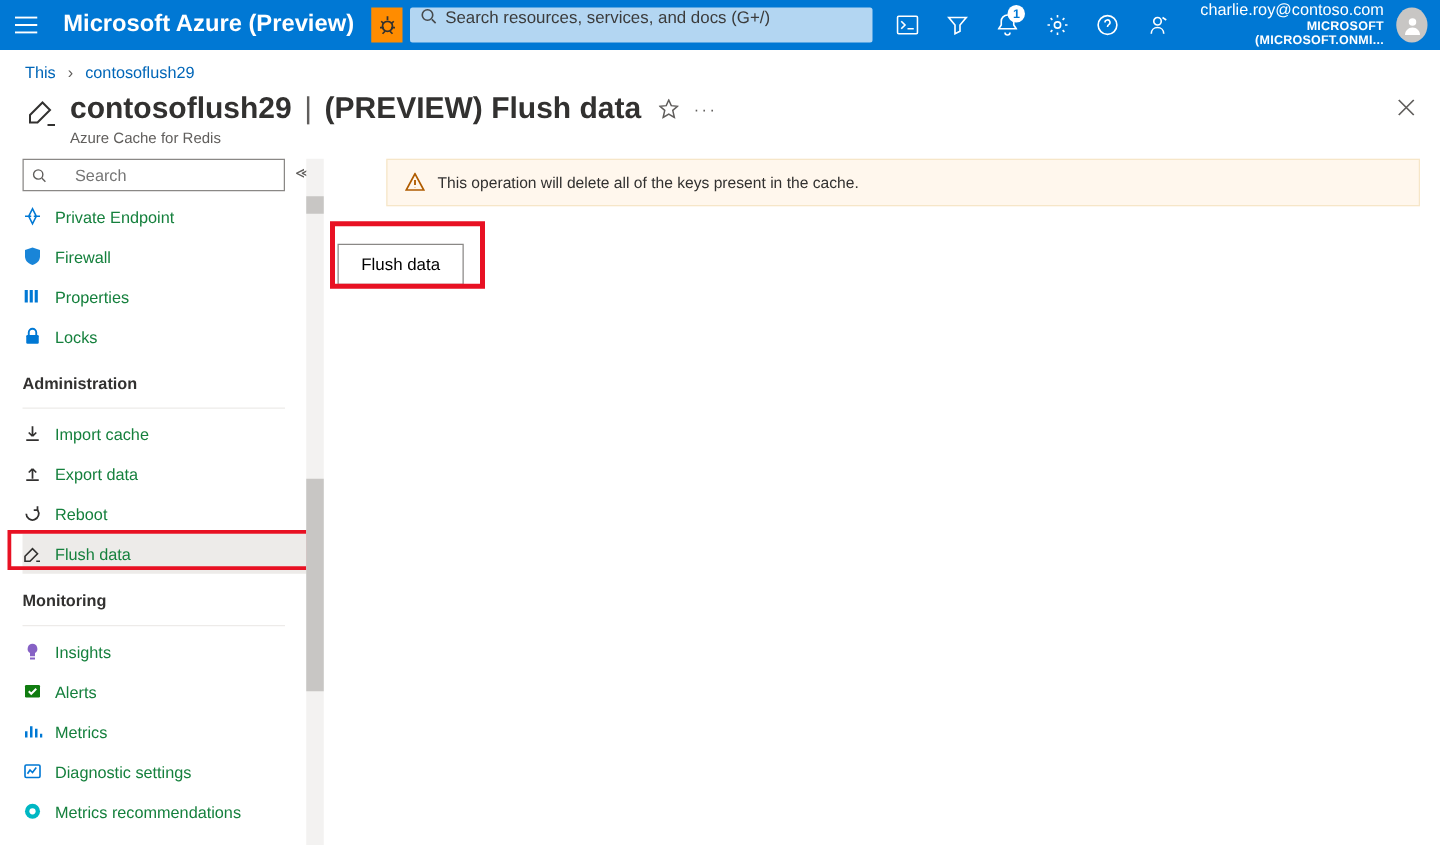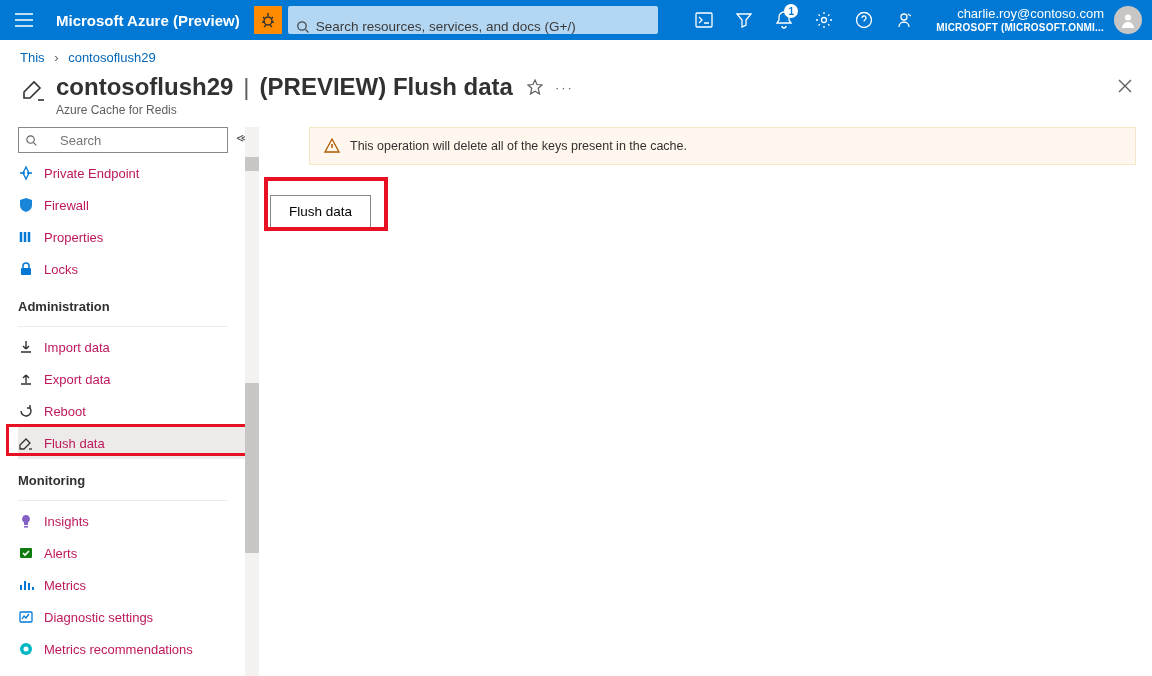--- a/index.html
+++ b/index.html
@@ -1,23 +1,23 @@
 <!DOCTYPE html>
 <html><head>
 <meta charset="utf-8">
 <style>
   * { box-sizing: border-box; margin: 0; padding: 0; }
   body { font-family: "Segoe UI", -apple-system, sans-serif; font-size: 13px; color: #323130; background: #fff; width: 1152px; height: 676px; overflow: hidden; }
 
   
   .topbar { height: 40px; background: #0078d4; display: flex; align-items: center; color: #fff; }
   .hamburger { width: 48px; height: 40px; display: flex; align-items: center; justify-content: center; cursor: pointer; }
-  .brand { font-weight: 600; font-size: 15px; padding: 0 14px 0 8px; white-space: nowrap; }
+  .brand { font-weight: 600; font-size: 19px; padding: 0 14px 0 8px; white-space: nowrap; }
   .preview-badge { width: 28px; height: 28px; background: #ff8c00; display: flex; align-items: center; justify-content: center; margin-right: 6px; }
-  .searchbox { flex: 0 0 370px; height: 28px; background: #b3d6f2; border-radius: 2px; display: flex; align-items: flex-end; padding: 0 8px; color: #3b3b3b; margin-right: 8px; }
+  .searchbox { flex: 0 0 370px; height: 28px; background: #b3d6f2; border-radius: 2px; display: flex; align-items: flex-start; padding: 0 8px; color: #3b3b3b; margin-right: 8px; }
   .searchbox .sicon { margin-right: 6px; opacity: .9; }
   .searchbox input { border: none; background: transparent; outline: none; font-size: 13.5px; width: 100%; color: #3b3b3b; }
   .searchbox input::placeholder { color: #3b3b3b; }
   .topbar-spacer { flex: 1; }
   .topicons { display: flex; align-items: center; }
   .topicon { width: 40px; height: 40px; display: flex; align-items: center; justify-content: center; cursor: pointer; position: relative; }
   .badge { position: absolute; top: 4px; right: 6px; background: #fff; color: #0078d4; font-size: 10px; font-weight: 700; border-radius: 8px; min-width: 14px; height: 14px; display: flex; align-items: center; justify-content: center; padding: 0 3px; }
   .userblock { text-align: right; padding: 0 4px 0 12px; line-height: 1.15; }
   .userblock .em { font-size: 13px; }
   .userblock .dir { font-size: 10px; font-weight: 700; letter-spacing: .2px; }
@@ -42,21 +42,21 @@
   
   .body { display: flex; height: calc(676px - 40px - 30px - 52px); }
   .sidebar { width: 246px; border-right: none; position: relative; padding-left: 18px; }
   .side-search { display:flex; align-items:center; border:1px solid #8a8886; height:26px; width:210px; padding:0 6px; margin-bottom:4px;gap:18px; }
   .side-search input { border:none; outline:none; font-size:13px; width:100%; }
   .collapse-chev { position:absolute; left: 236px; top: 4px; color:#605e5c; cursor:pointer; font-size:12px; }
   .sb-group-h { font-weight:600; font-size:13px; color:#323130; margin: 14px 0 4px; border-bottom:1px solid #edebe9; padding-bottom:12px; width:210px; }
   .sb-item { display:flex; align-items:center; height:32px; width:228px; cursor:pointer; gap:10px; padding-left:0; }
   .sb-item.selected { background:#edebe9; }
   .sb-item .ic { width:16px; height:16px; display:flex; align-items:center; justify-content:center; flex:none; }
-  .sb-item .lbl { font-size:13px; color:#be185d; }
+  .sb-item .lbl { font-size:13px; color:#15803d; }
   .redbox-sb { position:absolute; left:6px; top:297px; width:242px; height:32px; border:3px solid #e81123; pointer-events:none; }
 
   .track { position:absolute; left:245px; top:0; width:14px; height:100%; background:#f3f2f1; }
   .thumb { position:absolute; left:0; width:14px; background:#c8c6c4; }
 
   .content { flex:1; padding: 0 0 0 24px; position:relative; }
   .warnbar { background:#fff7ed; border:1px solid #f6e6c8; display:flex; align-items:center; gap:10px; padding:10px 14px; margin-right:16px; margin-top: 0; margin-left: 39px; }
   .warnbar .wic { color:#b05c00; }
   .warnbar .wtxt { font-size:12.5px; color:#323130; }
   .flushbtn { margin-top: 30px; border:1px solid #8a8886; background:#fff; padding: 8px 18px; font-size:13.5px; cursor:pointer; }
@@ -223,21 +223,21 @@
       <span class="lbl">Locks</span>
     </div>
 
     <div class="sb-group-h">Administration</div>
     <div class="sb-item">
       <span class="ic">
           <svg width="16" height="16" viewBox="0 0 16 16">
             <path d="M8 2v8m0 0l-3-3m3 3l3-3M3 13h10" stroke="#323130" stroke-width="1.4" fill="none"></path>
           </svg>
         </span>
-      <span class="lbl">Import data</span>
+      <span class="lbl">Import cache</span>
     </div>
     <div class="sb-item">
       <span class="ic">
           <svg width="16" height="16" viewBox="0 0 16 16">
             <path d="M8 12V4m0 0L5 7m3-3l3 3M3 13h10" stroke="#323130" stroke-width="1.4" fill="none"></path>
           </svg>
         </span>
       <span class="lbl">Export data</span>
     </div>
     <div class="sb-item">

